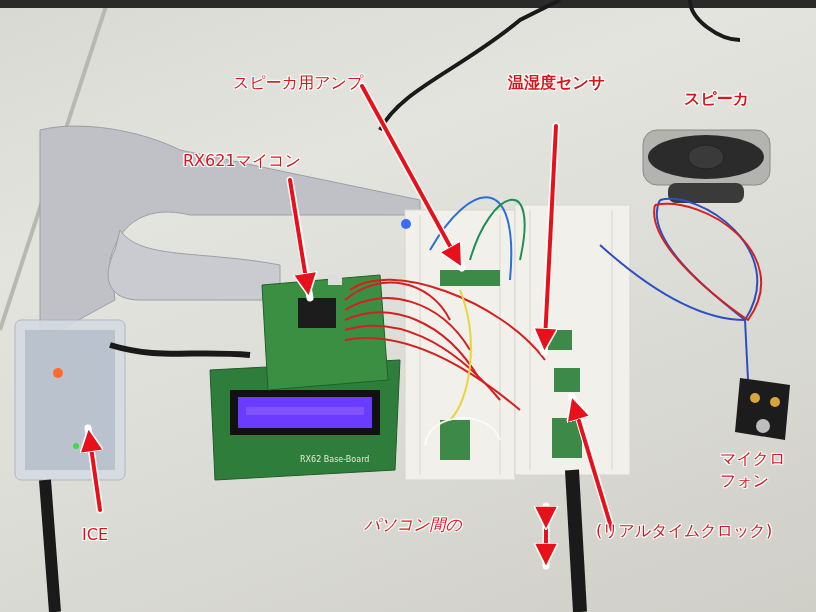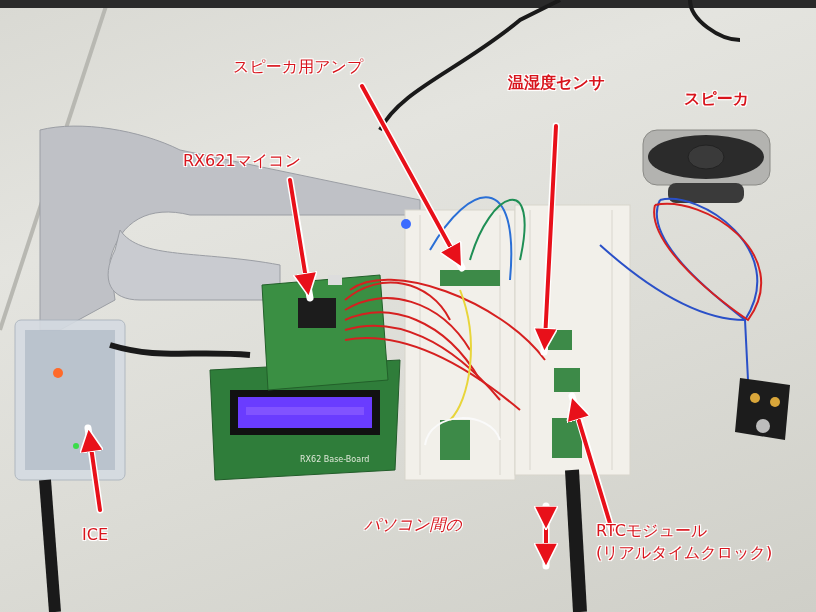--- a/index.html
+++ b/index.html
@@ -108,35 +108,38 @@
     <g stroke="#e8101a" stroke-width="4" fill="none" stroke-linecap="round">
       <line x1="362" y1="86" x2="456" y2="257" marker-end="url(#ah)"></line>
       <line x1="556" y1="126" x2="545" y2="340" marker-end="url(#ah)"></line>
       <line x1="290" y1="180" x2="307" y2="285" marker-end="url(#ah)"></line>
       <line x1="100" y1="510" x2="90" y2="440" marker-end="url(#ah)"></line>
       <line x1="612" y1="530" x2="575" y2="408" marker-end="url(#ah)"></line>
       <line x1="546" y1="518" x2="546" y2="555" marker-end="url(#ah)" marker-start="url(#ah)"></line>
     </g>
   </svg>
 
-  <div class="label" style="left:233px;top:56px;">
+  <div class="label" style="left:233px;top:72px;">
     <span>スピーカ用アンプ</span>
   </div>
   <div class="label" style="left:508px;top:72px;font-weight:bold;">
     <span>温湿度センサ</span>
   </div>
   <div class="label" style="left:684px;top:88px;font-weight:bold;">
     <span>スピーカ</span>
   </div>
   <div class="label" style="left:183px;top:150px;">
     <span>RX621マイコン</span>
   </div>
+  <div class="label" style="left:720px;top:448px;">
+    <span>マイクロ</span>
+    <span>フォン</span>
+  </div>
   <div class="label" style="left:82px;top:524px;">
     <span>ICE</span>
   </div>
   <div class="label" style="left:364px;top:514px;font-style:italic;">
     <span>パソコン間の</span>
   </div>
   <div class="label" style="left:596px;top:520px;">
-    <span>RTCモジュール</span>
     <span>(リアルタイムクロック)</span>
   </div>
 </div>
 
 </body></html>

